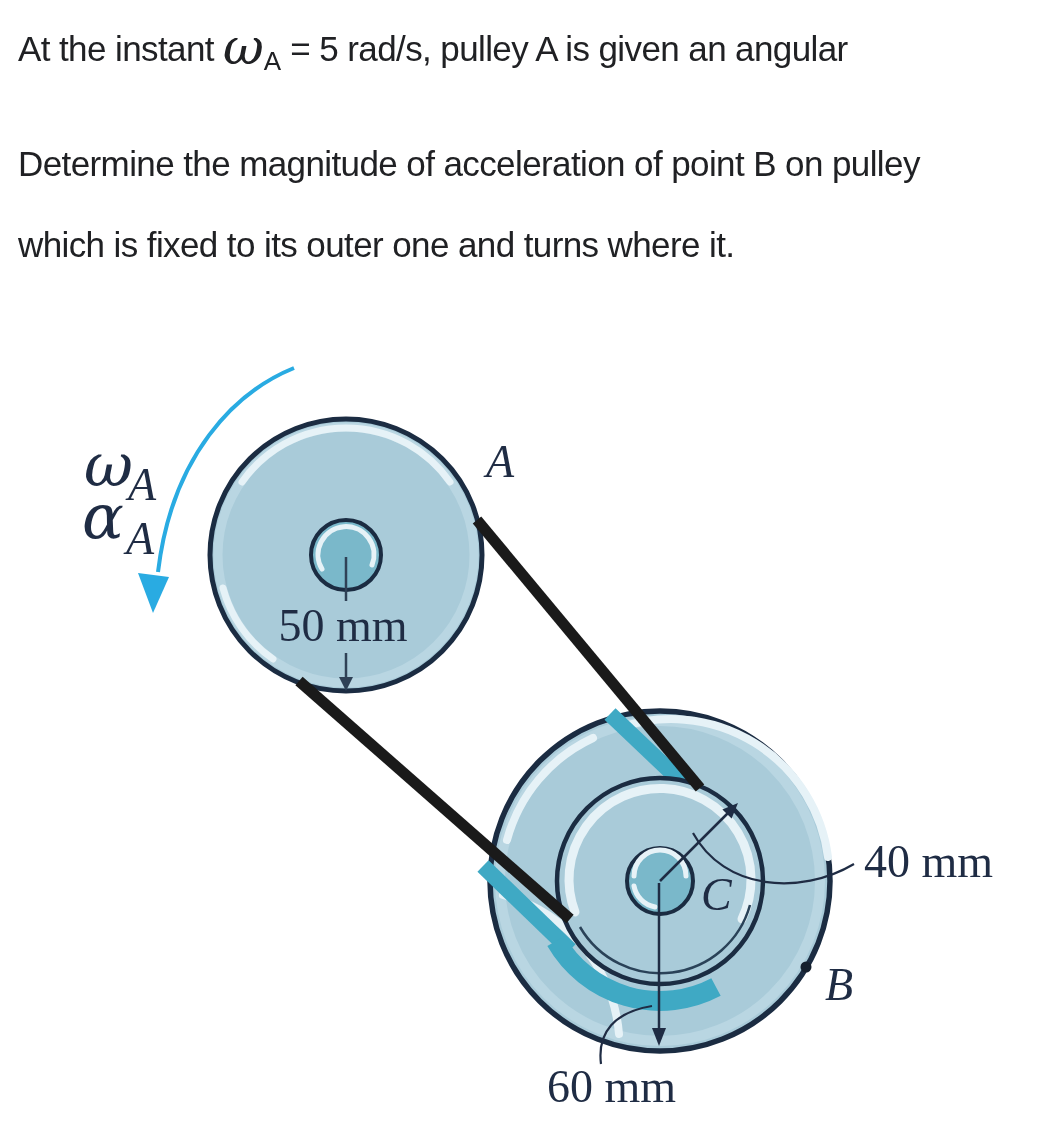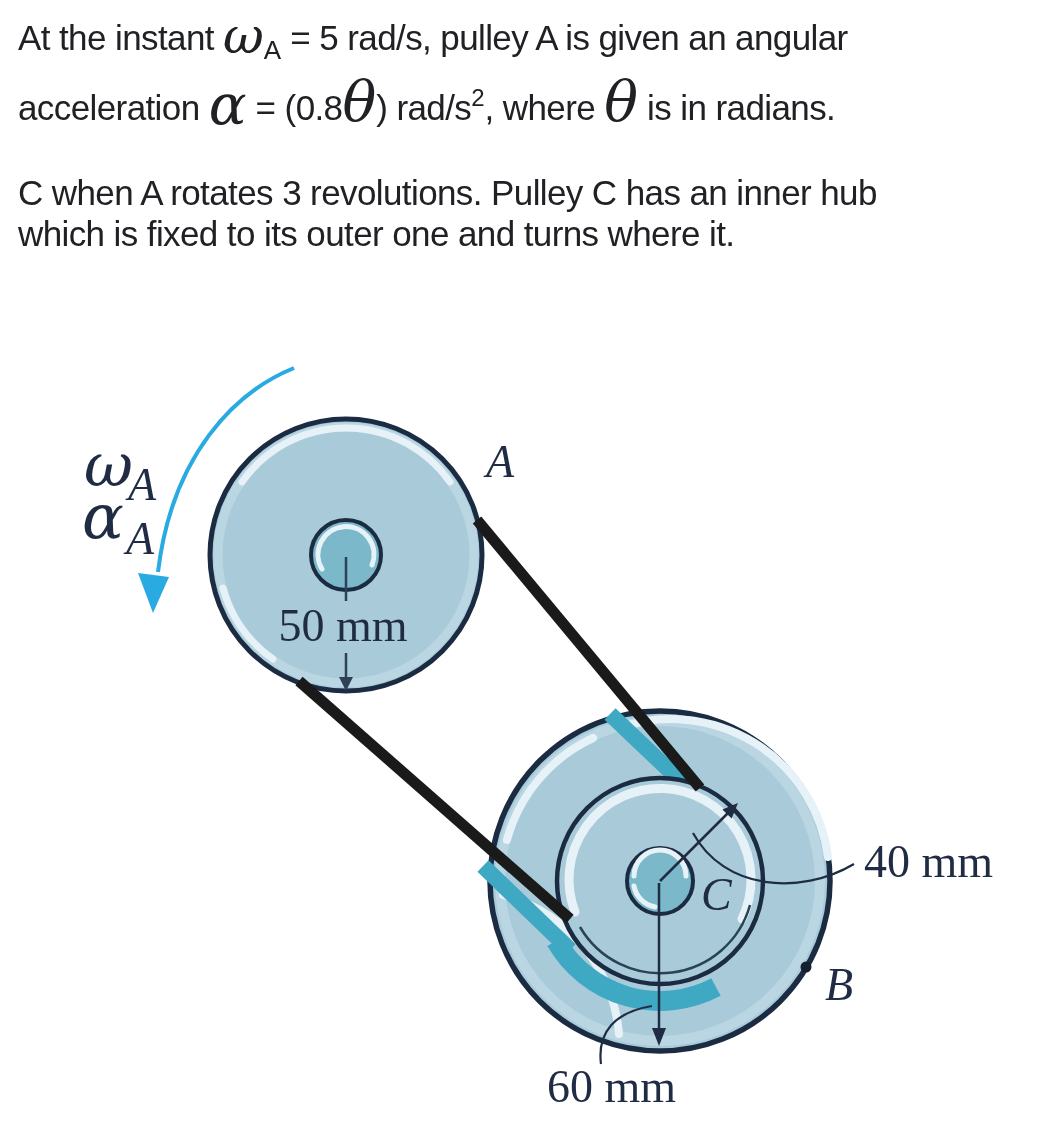--- a/index.html
+++ b/index.html
@@ -1,18 +1,18 @@
 <!DOCTYPE html>
 <html><head>
 <meta charset="utf-8">
 <style>
   html,body{margin:0;padding:0;background:#ffffff;}
   body{width:1055px;height:1134px;position:relative;overflow:hidden;
        font-family:"Liberation Sans",sans-serif;}
-  .problem{position:absolute;left:0;top:4px;width:863px;height:280px;}
+  .problem{position:absolute;left:0;top:15px;width:863px;height:280px;}
   .pline{position:absolute;left:18px;line-height:41px;font-size:35px;
          letter-spacing:-0.6px;color:#202124;white-space:nowrap;}
   .gsym{font-family:"DejaVu Serif","Liberation Serif",serif;font-style:italic;
         letter-spacing:0;position:relative;}
   .g-omega{font-size:50px;top:3px;}
   .g-alpha{font-size:56px;top:4px;}
   .g-theta{font-size:56px;top:1px;}
   .subA{font-size:26px;position:relative;top:9px;letter-spacing:0;}
   .sup2{font-size:24px;position:relative;top:-14px;letter-spacing:0;}
   svg{position:absolute;left:0;top:0;}
@@ -21,22 +21,21 @@
   .ital{font-family:"Liberation Serif","DejaVu Serif",serif;font-style:italic;
         font-size:46px;fill:#1f2c44;}
   .greek{font-family:"DejaVu Serif","Liberation Serif",serif;font-style:italic;
          fill:#1f2c44;}
 </style>
 </head>
 <body>
 
 <div class="problem">
   <div class="pline" style="top:9px"><span>At the instant </span><span class="gsym g-omega">ω</span><span class="subA">A</span><span> = 5 rad/s, pulley A is given an angular</span></div>
-  <div class="pline" style="top:76px"><span>acceleration </span><span class="gsym g-alpha">α</span><span> = (0.8</span><span class="gsym g-theta">θ</span><span>) rad/s</span><span class="sup2">2</span><span>, where </span><span class="gsym g-theta">θ</span><span> is in radians.</span></div>
-  <div class="pline" style="top:168px">C when A rotates 3 revolutions. Pulley C has an inner hub</div>
+  <div class="pline" style="top:128px">Determine the magnitude of acceleration of point B on pulley</div>
   <div class="pline" style="top:209px">which is fixed to its outer one and turns where it.</div>
 </div>
 
 <svg width="1055" height="1134" viewBox="0 0 1055 1134">
 
   <g>
     <path d="M 294 368 C 235 392, 172 455, 158 572" fill="none" stroke="#29abe2" stroke-width="4"></path>
     <polygon points="153,613 138,573 169,577" fill="#29abe2"></polygon>
   </g>
 

